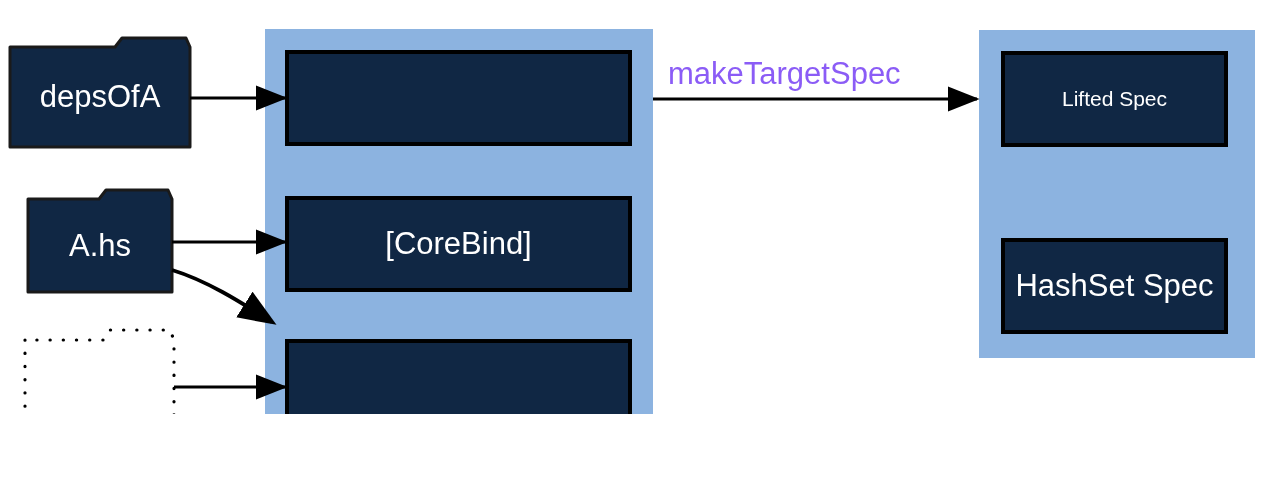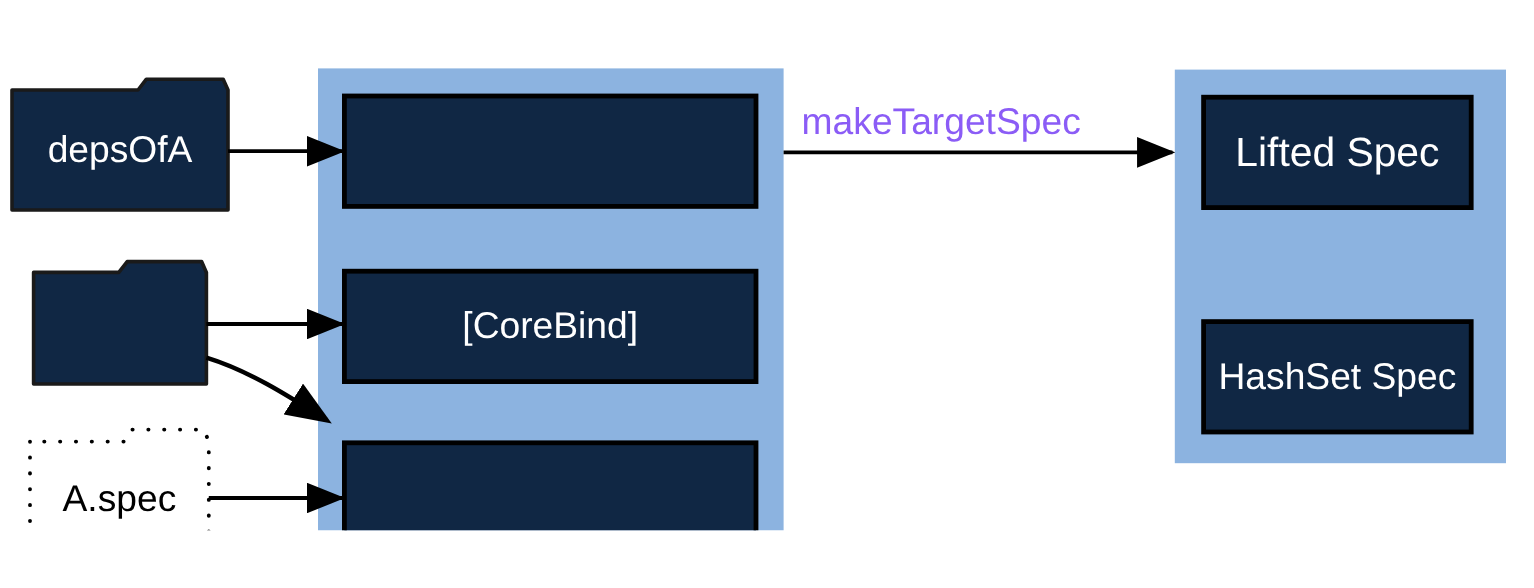--- a/index.html
+++ b/index.html
@@ -7,21 +7,20 @@
     padding: 0;
     background: #ffffff;
   }
   #canvas {
     position: relative;
     width: 1278px;
     height: 414px;
     background: #ffffff;
     font-family: "Liberation Sans", sans-serif;
     overflow: hidden;
-    margin-top: 28px;
   }
   .svg-layer {
     position: absolute;
     left: 0;
     top: 0;
     width: 1278px;
     height: 490px;
   }
   .node-label {
     position: absolute;
@@ -80,26 +79,26 @@
 
     <path d="M172,270 C208,281 242,303 272,322" fill="none" stroke="#000000" stroke-width="3.8" marker-end="url(#arrowhead-curve)"></path>
 
     <line x1="174" y1="387" x2="285" y2="387" stroke="#000000" stroke-width="3.2" marker-end="url(#arrowhead)"></line>
 
     <line x1="653" y1="99" x2="977" y2="99" stroke="#000000" stroke-width="3.2" marker-end="url(#arrowhead)"></line>
   </svg>
 
   <div class="node-label label-light" style="left:10px; top:47px; width:180px; height:100px; font-size:31px;">depsOfA</div>
 
+  <div class="node-label label-light" style="left:28px; top:199px; width:144px; height:93px; font-size:31px;">A.hs</div>
 
-  <div class="node-label label-dark" style="left:25px; top:340px; width:149px; height:95px; font-size:31px;">A.spec</div>
 
 
   <div class="node-label label-light" style="left:287px; top:198px; width:343px; height:92px; font-size:31px;">[CoreBind]</div>
 
 
-  <div class="node-label label-light" style="left:1003px; top:53px; width:223px; height:92px; font-size:34px;">Lifted Spec</div>
+  <div class="node-label label-light" style="left:1003px; top:53px; width:223px; height:92px; font-size:21px;">Lifted Spec</div>
 
   <div class="node-label label-light" style="left:1003px; top:240px; width:223px; height:92px; font-size:31px;">HashSet Spec</div>
 
   <div class="edge-label" style="left:668px; top:56px; font-size:31px;">makeTargetSpec</div>
 
 </div>
 
 </body></html>

